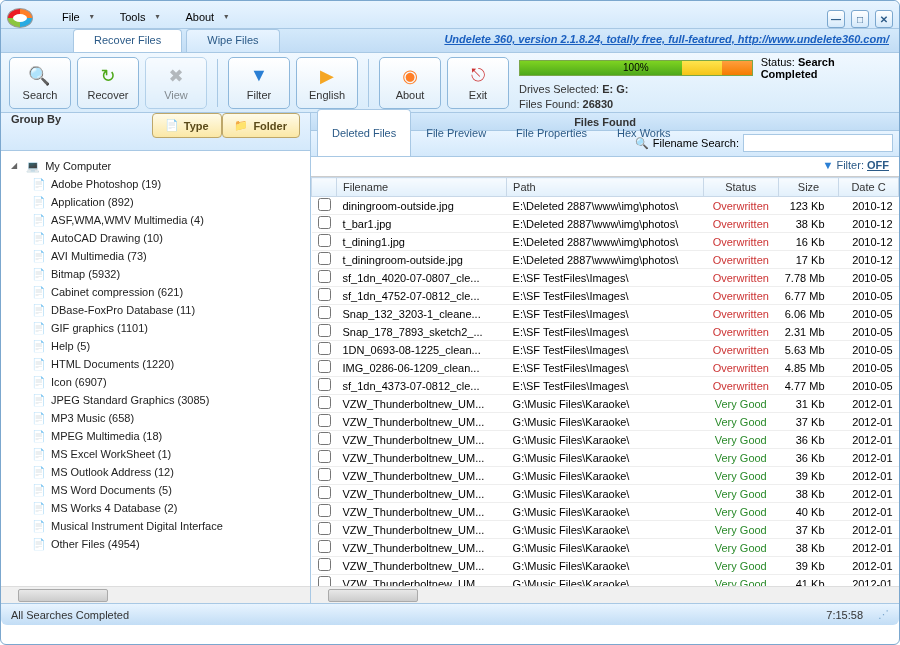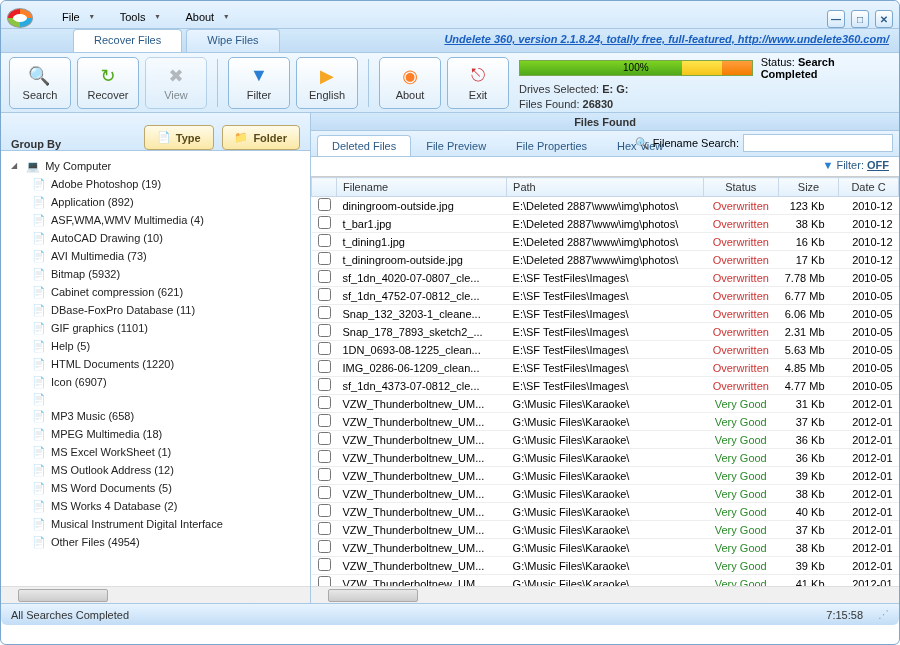--- a/index.html
+++ b/index.html
@@ -24,31 +24,31 @@
 .progress-wrap { display: flex; align-items: center; gap: 8px; justify-content: flex-end; }
 .progress { width: 240px; height: 16px; border: 1px solid #7ba64a; background: #f0f0f0; position: relative; display:flex; }
 .progress .g { background: linear-gradient(#7ed321,#4ea81a); flex:1; }
 .progress .y { width: 40px; background: linear-gradient(#ffe44d,#f5c518); }
 .progress .o { width: 30px; background: linear-gradient(#ff9e3d,#f57c00); }
 .progress .pct { position: absolute; left: 50%; top: 1px; transform: translateX(-50%); font-size: 10px; }
 .status-txt { margin-top: 3px; color:#333; }
 .status-txt b { font-weight: bold; }
 .content { display: flex; height: 490px; }
 .left-pane { width: 310px; border-right: 1px solid #a8c8e4; display: flex; flex-direction: column; background:#fff; }
-.groupby-bar { height: 38px; background: linear-gradient(#e8f4ff,#d4e9fb); display: flex; align-items: flex-end; padding: 0 10px; gap: 8px; border-bottom: 1px solid #a8c8e4; font-weight:bold; color:#333; }
+.groupby-bar { height: 38px; background: linear-gradient(#e8f4ff,#d4e9fb); display: flex; align-items: flex-start; padding: 0 10px; border-bottom: 1px solid #a8c8e4; font-weight:bold; color:#333; }
 .gb-btn { padding: 5px 12px; border: 1px solid #bda76a; border-radius: 4px; background: linear-gradient(#fffbe8,#fbe8a6); cursor: pointer; display: flex; align-items: center; gap: 5px; color:#5a4a1a; }
 .tree { flex: 1; overflow-y: auto; overflow-x: auto; padding: 6px 4px; position:relative; }
 .tree-item { padding: 1px 2px 1px 26px; white-space: nowrap; cursor: pointer; display: flex; align-items: center; gap: 4px; line-height:16px; color:#222; }
 .tree-root { padding-left: 6px; font-weight: normal; }
 .tree-root::before { content: "◢"; font-size: 8px; margin-right: 4px; color:#666; }
 .tree-item .ficon { width: 16px; height: 14px; display: inline-flex; align-items:center; justify-content:center; font-size:11px; }
 .right-pane { flex: 1; display: flex; flex-direction: column; background:#fff; }
 .files-found-hdr { height: 18px; background: linear-gradient(#d4e9fb,#c2ddf5); text-align: center; font-weight: bold; color:#333; border-bottom:1px solid #a8c8e4; line-height:18px; }
 .subtab-row { height: 26px; display: flex; align-items: flex-end; padding-left: 6px; border-bottom: 1px solid #a8c8e4; background: linear-gradient(#e8f4ff,#d4e9fb); position:relative; }
-.subtab { padding: 4px 14px; color: #2b5a87; cursor: pointer; border:1px solid transparent; border-bottom:none; border-radius:4px 4px 0 0;margin-top:40px; }
+.subtab { padding: 17px 14px; color: #2b5a87; cursor: pointer; border:1px solid transparent; border-bottom:none; border-radius:4px 4px 0 0;margin-top:40px; }
 .subtab.active { background: #fff; border-color:#a8c8e4; }
 .search-box { position:absolute; right:6px; top:3px; display:flex; align-items:center; gap:4px; }
 .search-box input { width: 150px; height: 18px; border: 1px solid #a8c8e4; padding: 0 4px; }
 .filter-row { height: 20px; border-bottom: 1px solid #ccc; text-align: right; padding: 2px 10px; color:#2b5a87; }
 .filter-row b { text-decoration: underline; }
 .table-wrap { flex: 1; overflow: auto; }
 table { width: 100%; border-collapse: collapse; }
 th { background: linear-gradient(#f7fbff,#e2f0fb); border: 1px solid #c8d8e8; padding: 3px 6px; text-align: left; font-weight: normal; color:#333; position:sticky; top:0; }
 th.c { text-align:center; }
 td { border-bottom: 1px solid #eee; padding: 1px 6px; white-space: nowrap; }
@@ -199,20 +199,21 @@
           <div class="tree-item">
             <span class="ficon">📄</span>
             <span>HTML Documents (1220)</span>
           </div>
           <div class="tree-item">
             <span class="ficon">📄</span>
             <span>Icon (6907)</span>
           </div>
           <div class="tree-item">
             <span class="ficon">📄</span>
+            <span>JPEG Standard Graphics (3085)</span>
           </div>
           <div class="tree-item">
             <span class="ficon">📄</span>
             <span>MP3 Music (658)</span>
           </div>
           <div class="tree-item">
             <span class="ficon">📄</span>
             <span>MPEG Multimedia (18)</span>
           </div>
           <div class="tree-item">
@@ -245,21 +246,21 @@
         <div class="thumb"></div>
       </div>
   </div>
 
   <div class="right-pane">
     <div class="files-found-hdr">Files Found</div>
     <div class="subtab-row">
       <div class="subtab active">Deleted Files</div>
       <div class="subtab">File Preview</div>
       <div class="subtab">File Properties</div>
-      <div class="subtab">Hex View</div>
+      <div class="subtab">Hex Works</div>
       <div class="search-box">
         <span style="color:#2b7fd4">🔍</span>
         <span>Filename Search:</span>
         <input type="text" style="">
       </div>
     </div>
     <div class="filter-row">
       <span style="color:#2b7fd4">▼</span>
       <span>Filter: </span><b>OFF</b>
     </div>

